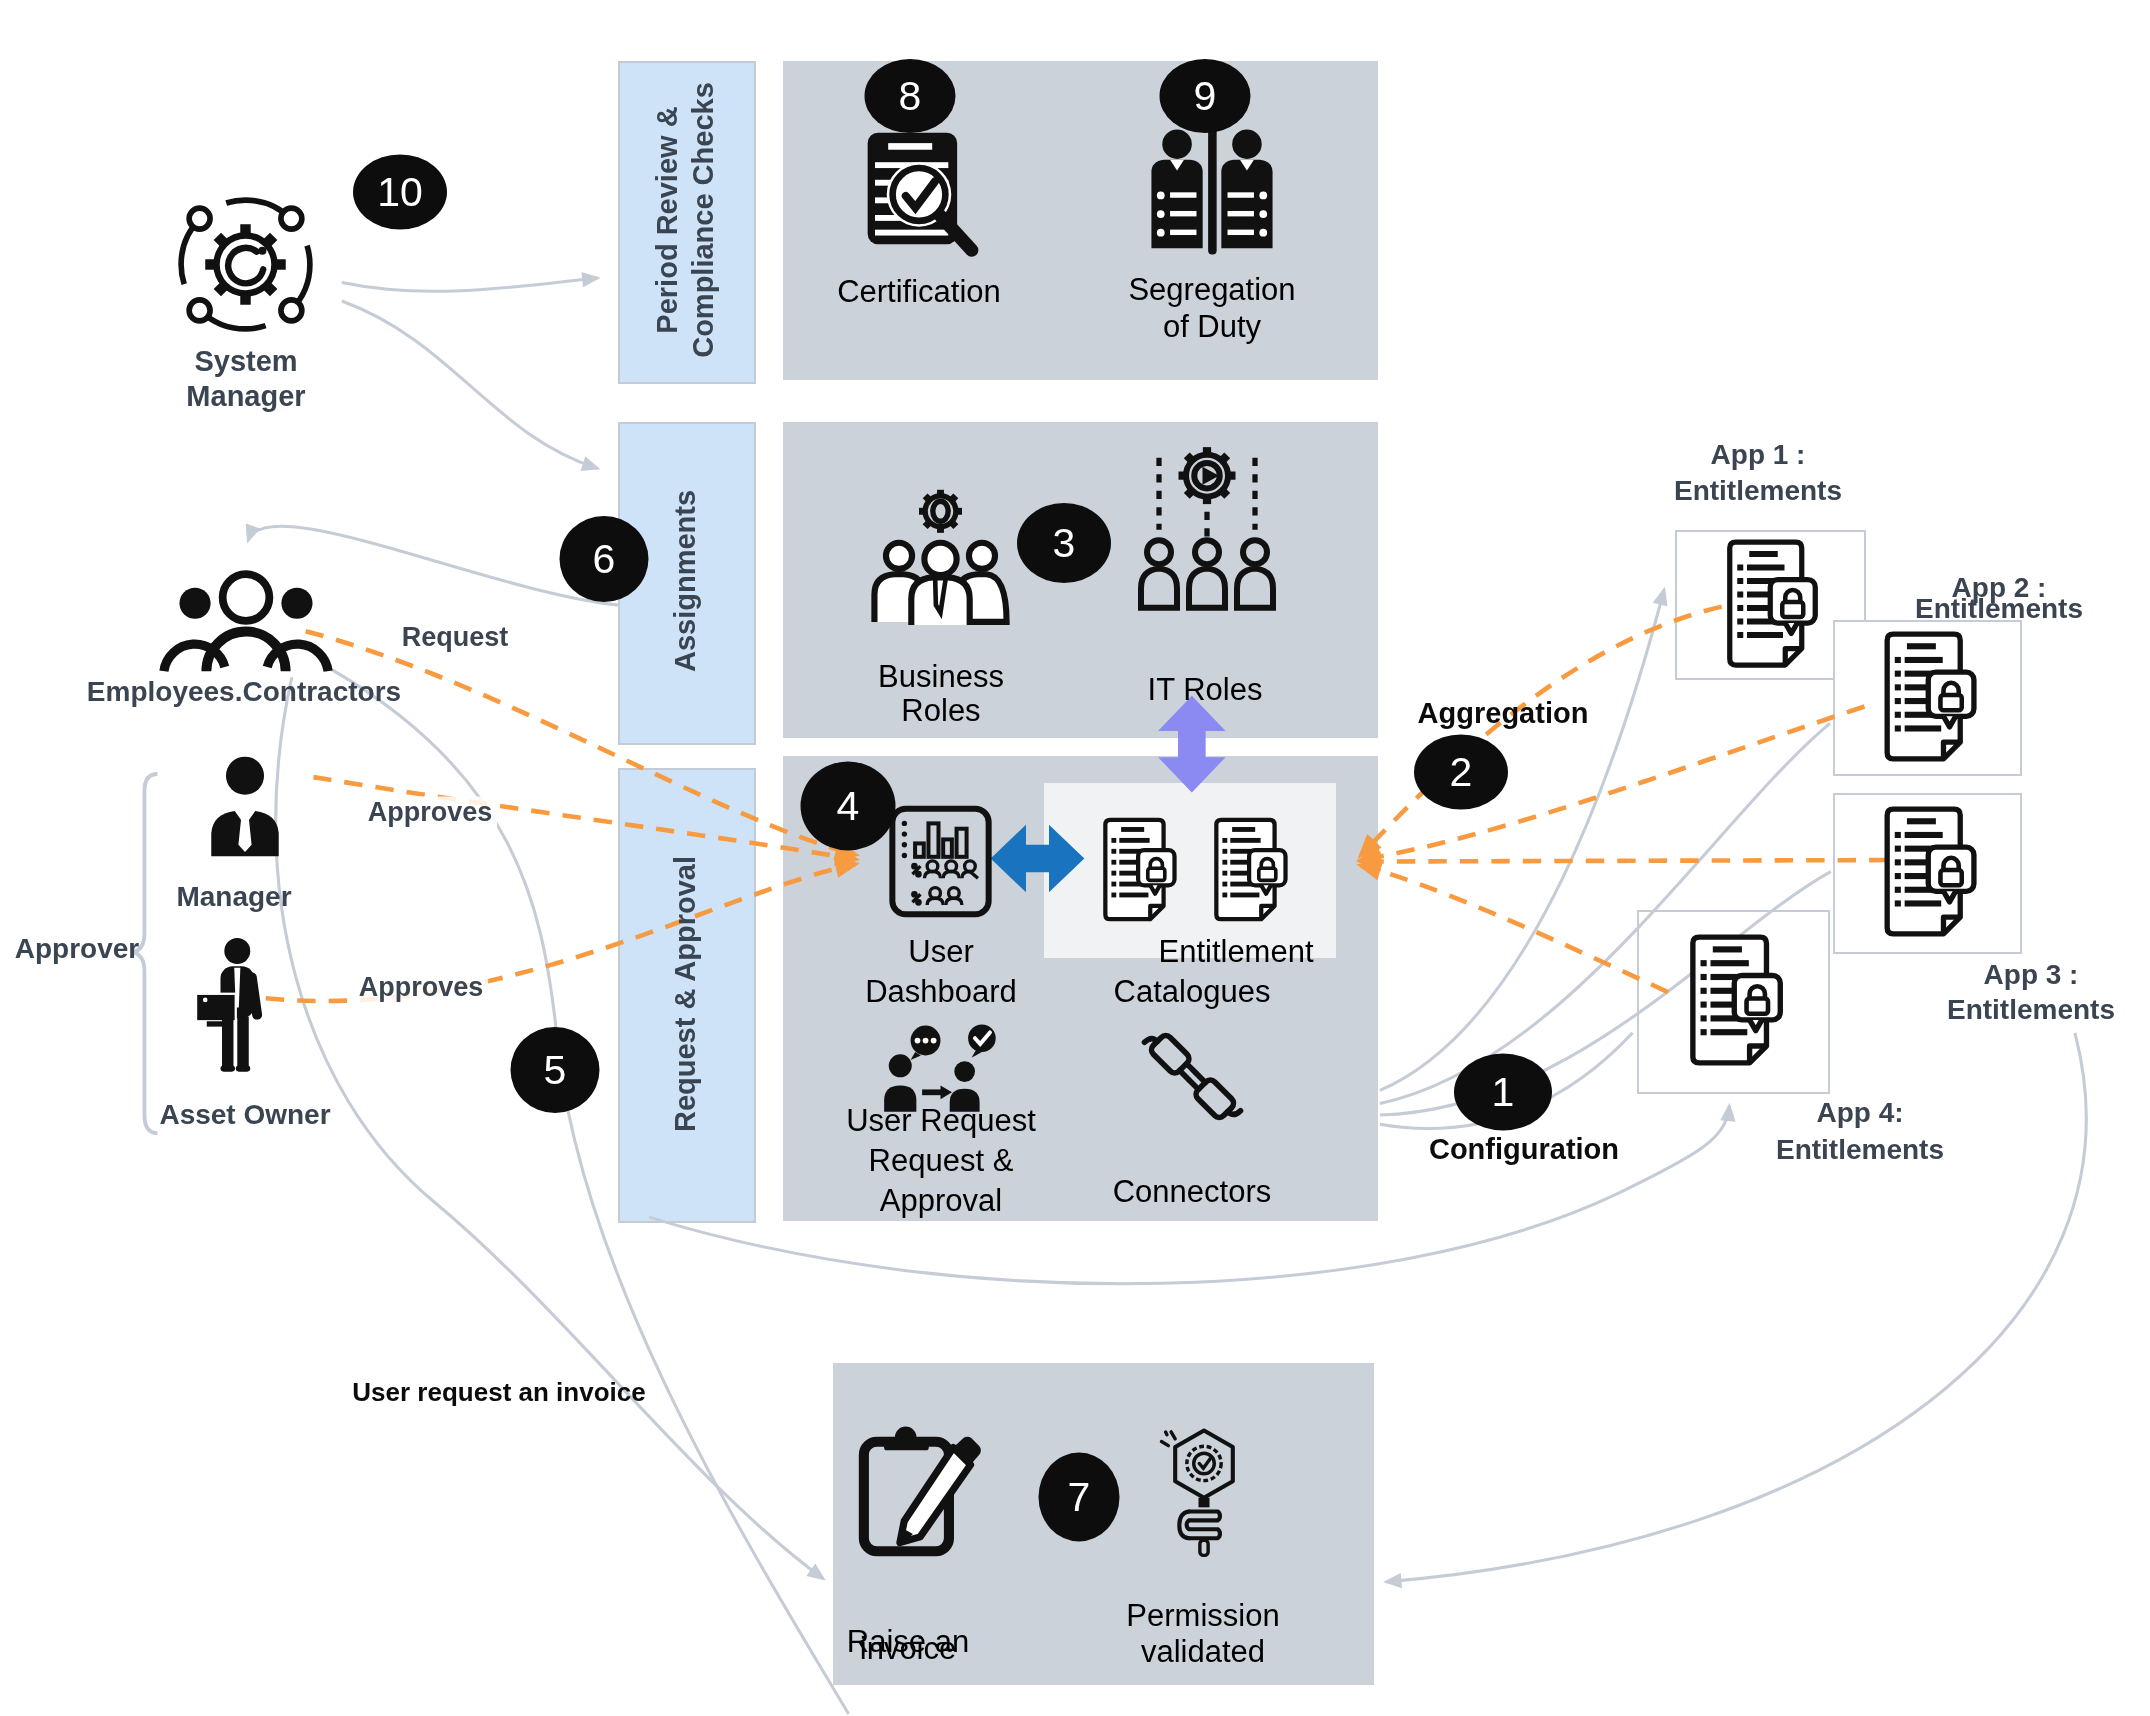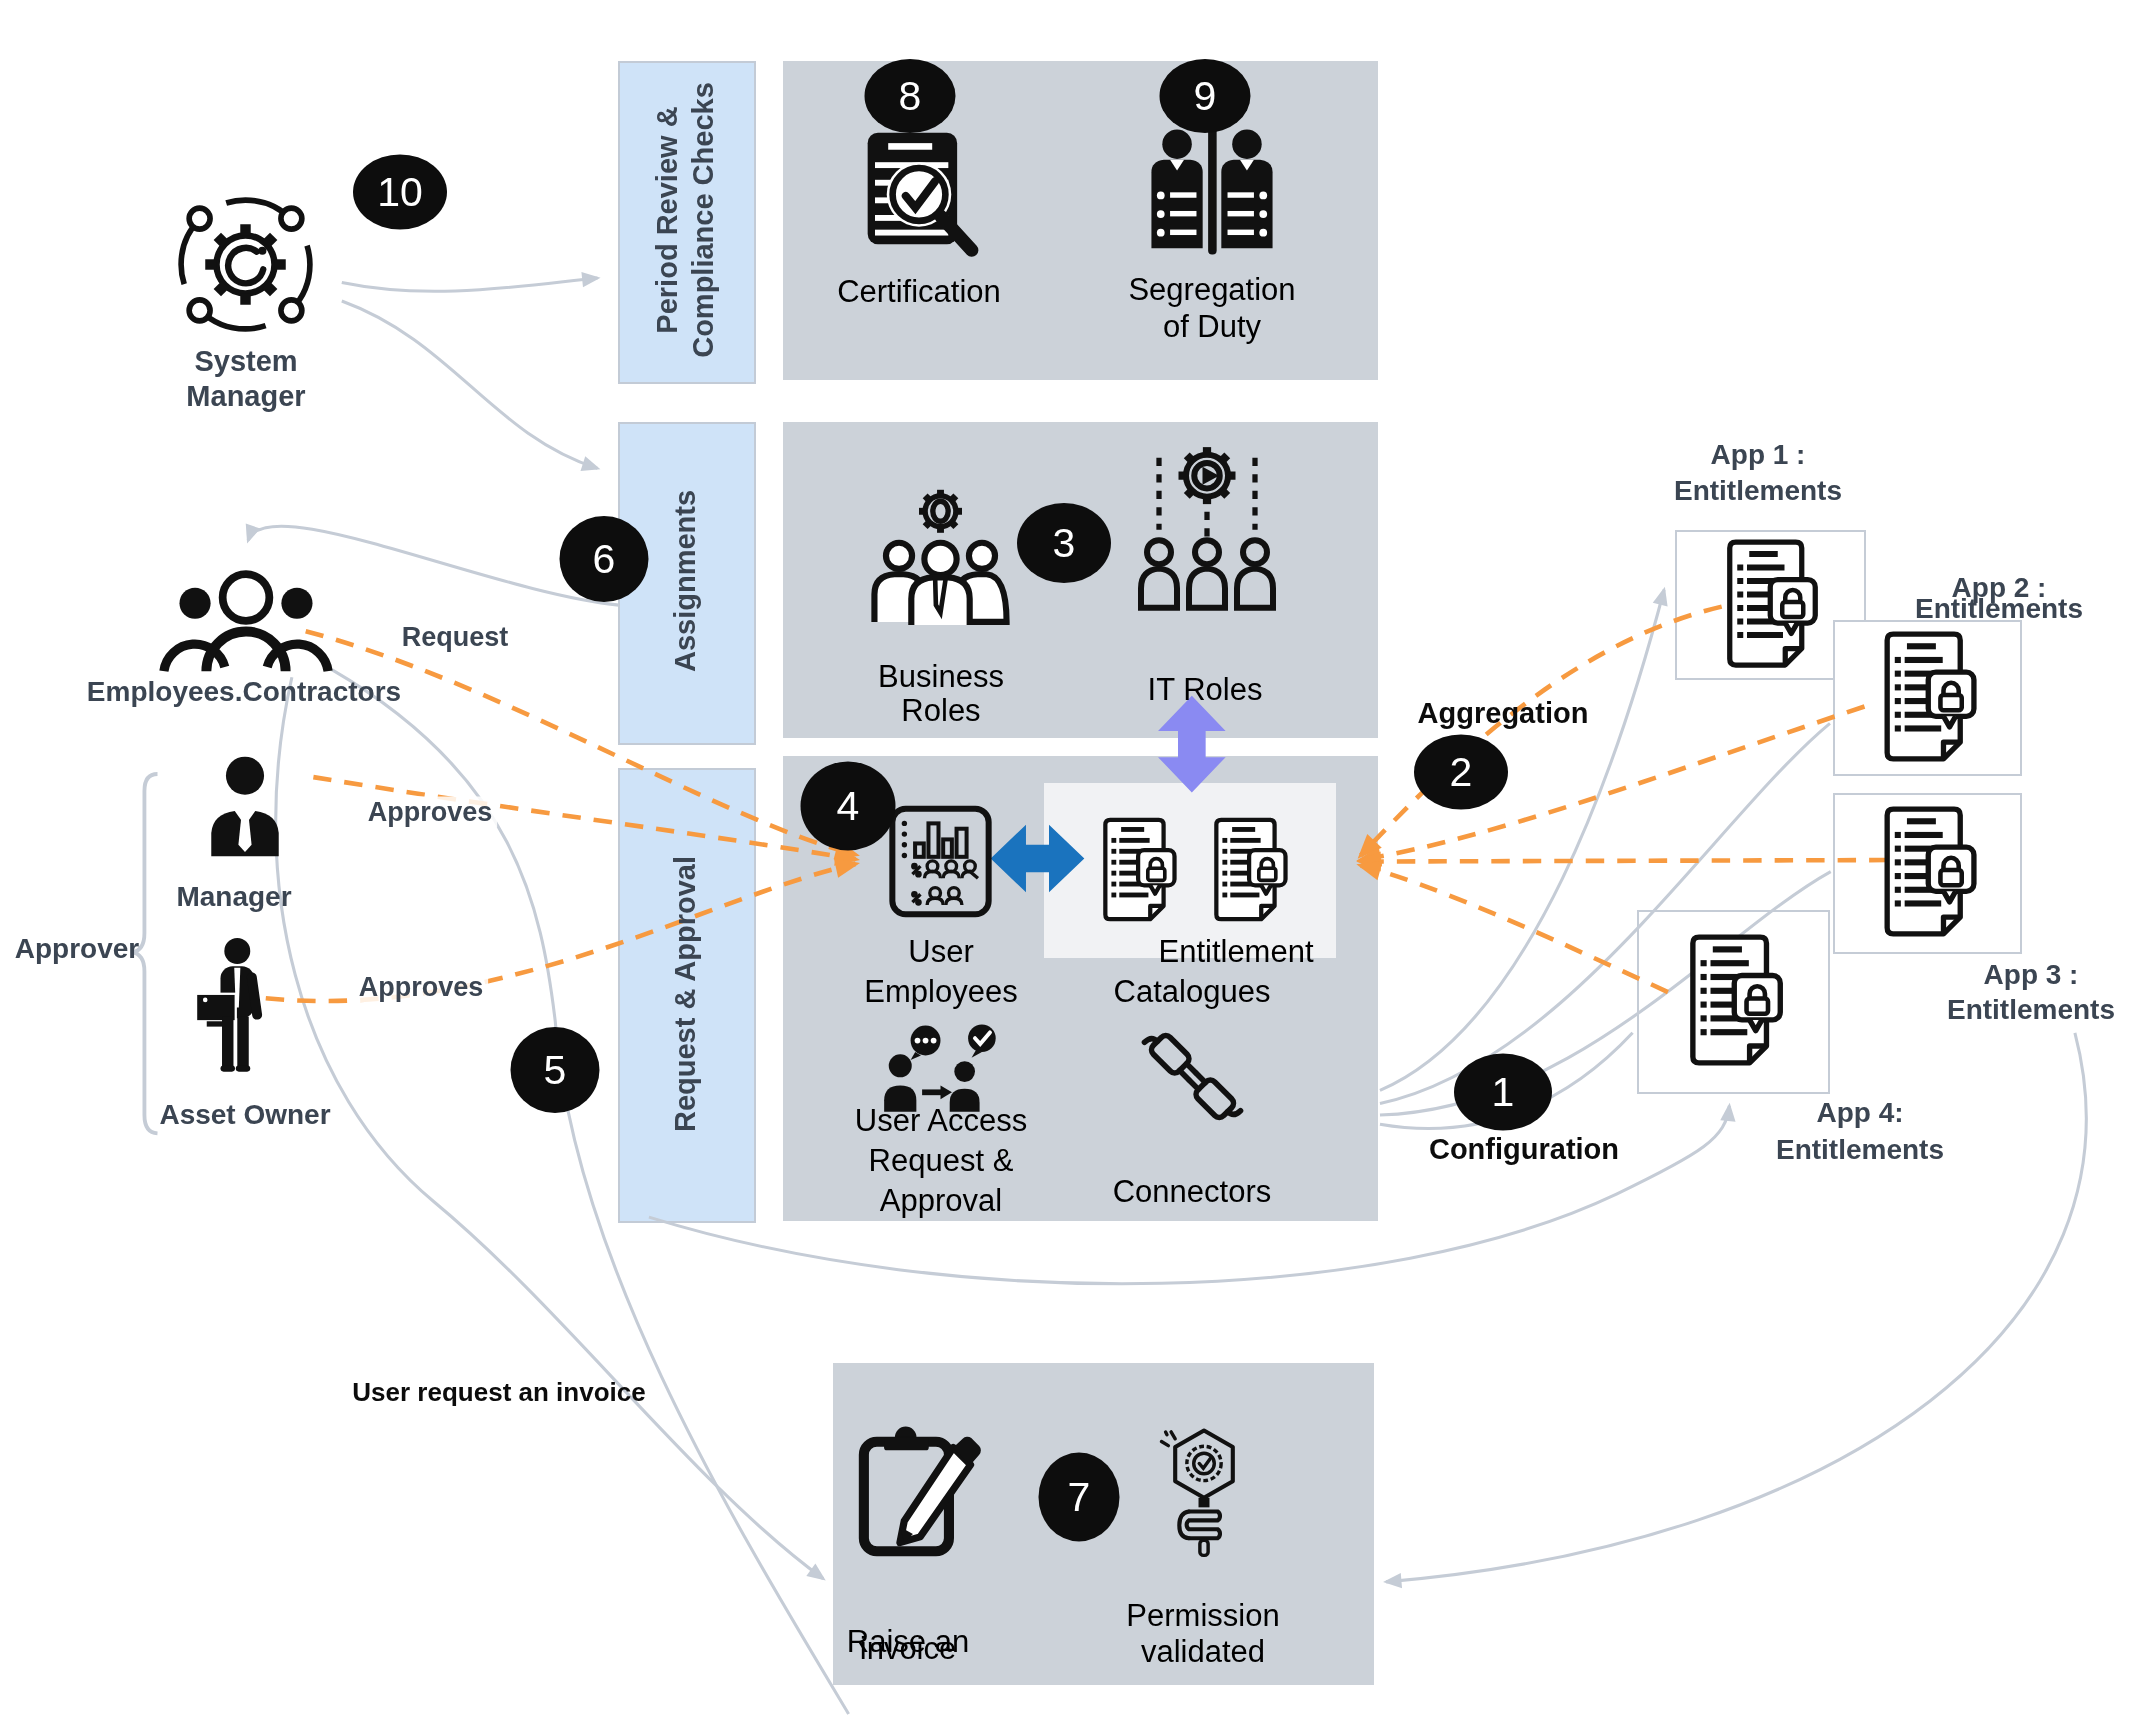--- a/index.html
+++ b/index.html
@@ -350,21 +350,21 @@
           <circle cx="41" cy="134" r="2.5" fill="#111"></circle>
           <circle cx="47" cy="146" r="2.5" fill="#111"></circle>
         <circle cx="72" cy="132" r="8"></circle>
           <path d="M60,150 Q60,140 72,140 Q84,140 84,150"></path>
         <circle cx="100" cy="132" r="8"></circle>
           <path d="M88,150 Q88,140 100,140 Q112,140 112,150"></path>
       </g>
     </svg>
   </div>
   <div class="lbl" style="left:941px;top:952px;">User</div>
-  <div class="lbl" style="left:941px;top:992px;">Employees</div>
+  <div class="lbl" style="left:941px;top:992px;">Dashboard</div>
 
   <svg class="icon" style="left:1092px;top:810px;width:91px;height:119px;" viewBox="0 0 150 180">
       <use href="#entdoc"></use>
     </svg>
   <svg class="icon" style="left:1203px;top:810px;width:91px;height:119px;" viewBox="0 0 150 180">
       <use href="#entdoc"></use>
     </svg>
   <div class="lbl" style="left:1236px;top:952px;text-align:right;">Entitlement</div>
   <div class="lbl" style="left:1192px;top:992px;">Catalogues</div>
 
@@ -379,21 +379,21 @@
       <path d="M170,30 L179,40 L196,20" stroke="#fff" stroke-width="7" fill="none" stroke-linecap="round"></path>
       <polygon points="172,50 164,64 182,54" fill="#111"></polygon>
       <circle cx="40" cy="78" r="20" fill="#111"></circle>
       <path d="M12,158 V138 Q12,112 40,112 Q68,112 68,138 V158 Z" fill="#111"></path>
       <circle cx="152" cy="88" r="18" fill="#111"></circle>
       <path d="M126,158 V142 Q126,118 152,118 Q178,118 178,142 V158 Z" fill="#111"></path>
       <line x1="78" y1="124" x2="112" y2="124" stroke="#111" stroke-width="10"></line>
       <polygon points="110,112 130,124 110,136" fill="#111"></polygon>
     </svg>
   </div>
-  <div class="lbl" style="left:941px;top:1121px;">User Access</div>
+  <div class="lbl" style="left:941px;top:1121px;">User Request</div>
   <div class="lbl" style="left:941px;top:1161px;">Request &amp;</div>
   <div class="lbl" style="left:941px;top:1201px;">Approval</div>
 
   <div class="icon" style="left:1133px;top:1017px;width:119px;height:119px;">
     <svg viewBox="0 0 170 170">
       <g transform="rotate(45 85 85)" stroke="#111" stroke-width="8" fill="none" stroke-linecap="round">
         <rect x="14" y="68" width="52" height="34" rx="9"></rect>
         <line x1="66" y1="78" x2="84" y2="78"></line>
           <line x1="66" y1="92" x2="84" y2="92"></line>
         <path d="M14,85 q-12,0 -12,14"></path>

